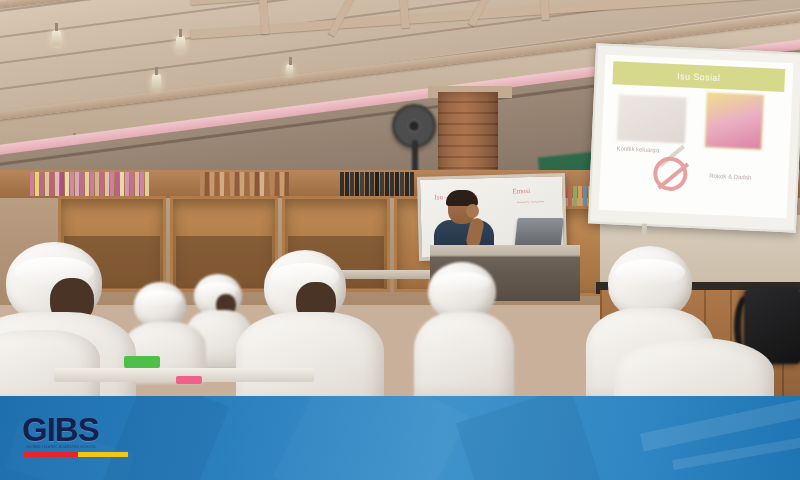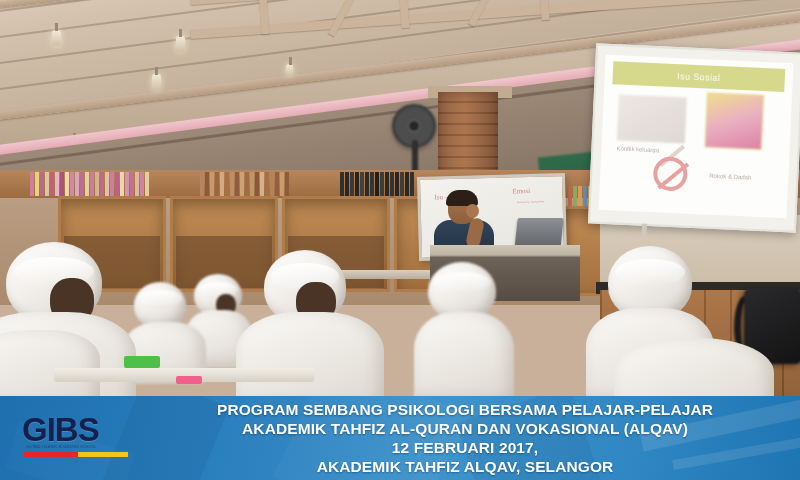--- a/index.html
+++ b/index.html
@@ -399,26 +399,20 @@
   <div class="banner">
     <div class="banner-shapes">
       <div class="bsh" style="left:296px;top:-20px;width:150px;height:140px;transform:rotate(26deg);opacity:.25"></div>
       <div class="bdark" style="left:470px;top:6px;width:120px;height:110px;transform:rotate(-18deg)"></div>
       <div class="bsh" style="left:640px;top:20px;width:170px;height:18px;transform:rotate(-12deg)"></div>
       <div class="bsh" style="left:672px;top:52px;width:140px;height:10px;transform:rotate(-10deg)"></div>
       <div class="bdark" style="left:120px;top:-10px;width:90px;height:120px;transform:rotate(22deg)"></div>
       <div class="bsh" style="left:10px;top:40px;width:120px;height:50px;transform:rotate(16deg);opacity:.18"></div>
     </div>
 
-    <div class="banner-text">
-      <div>PROGRAM SEMBANG PSIKOLOGI BERSAMA PELAJAR-PELAJAR</div>
-      <div>AKADEMIK TAHFIZ AL-QURAN DAN VOKASIONAL (ALQAV)</div>
-      <div>12 FEBRUARI 2017,</div>
-      <div>AKADEMIK TAHFIZ ALQAV, SELANGOR</div>
-    </div>
   </div>
 
   <div class="logo">
     <div class="logo-text">GIBS</div>
     <div class="logo-tag">GLOBAL ISLAMIC BOARDING SCHOOL</div>
     <div class="logo-bar"></div>
   </div>
 
 </div>
 

